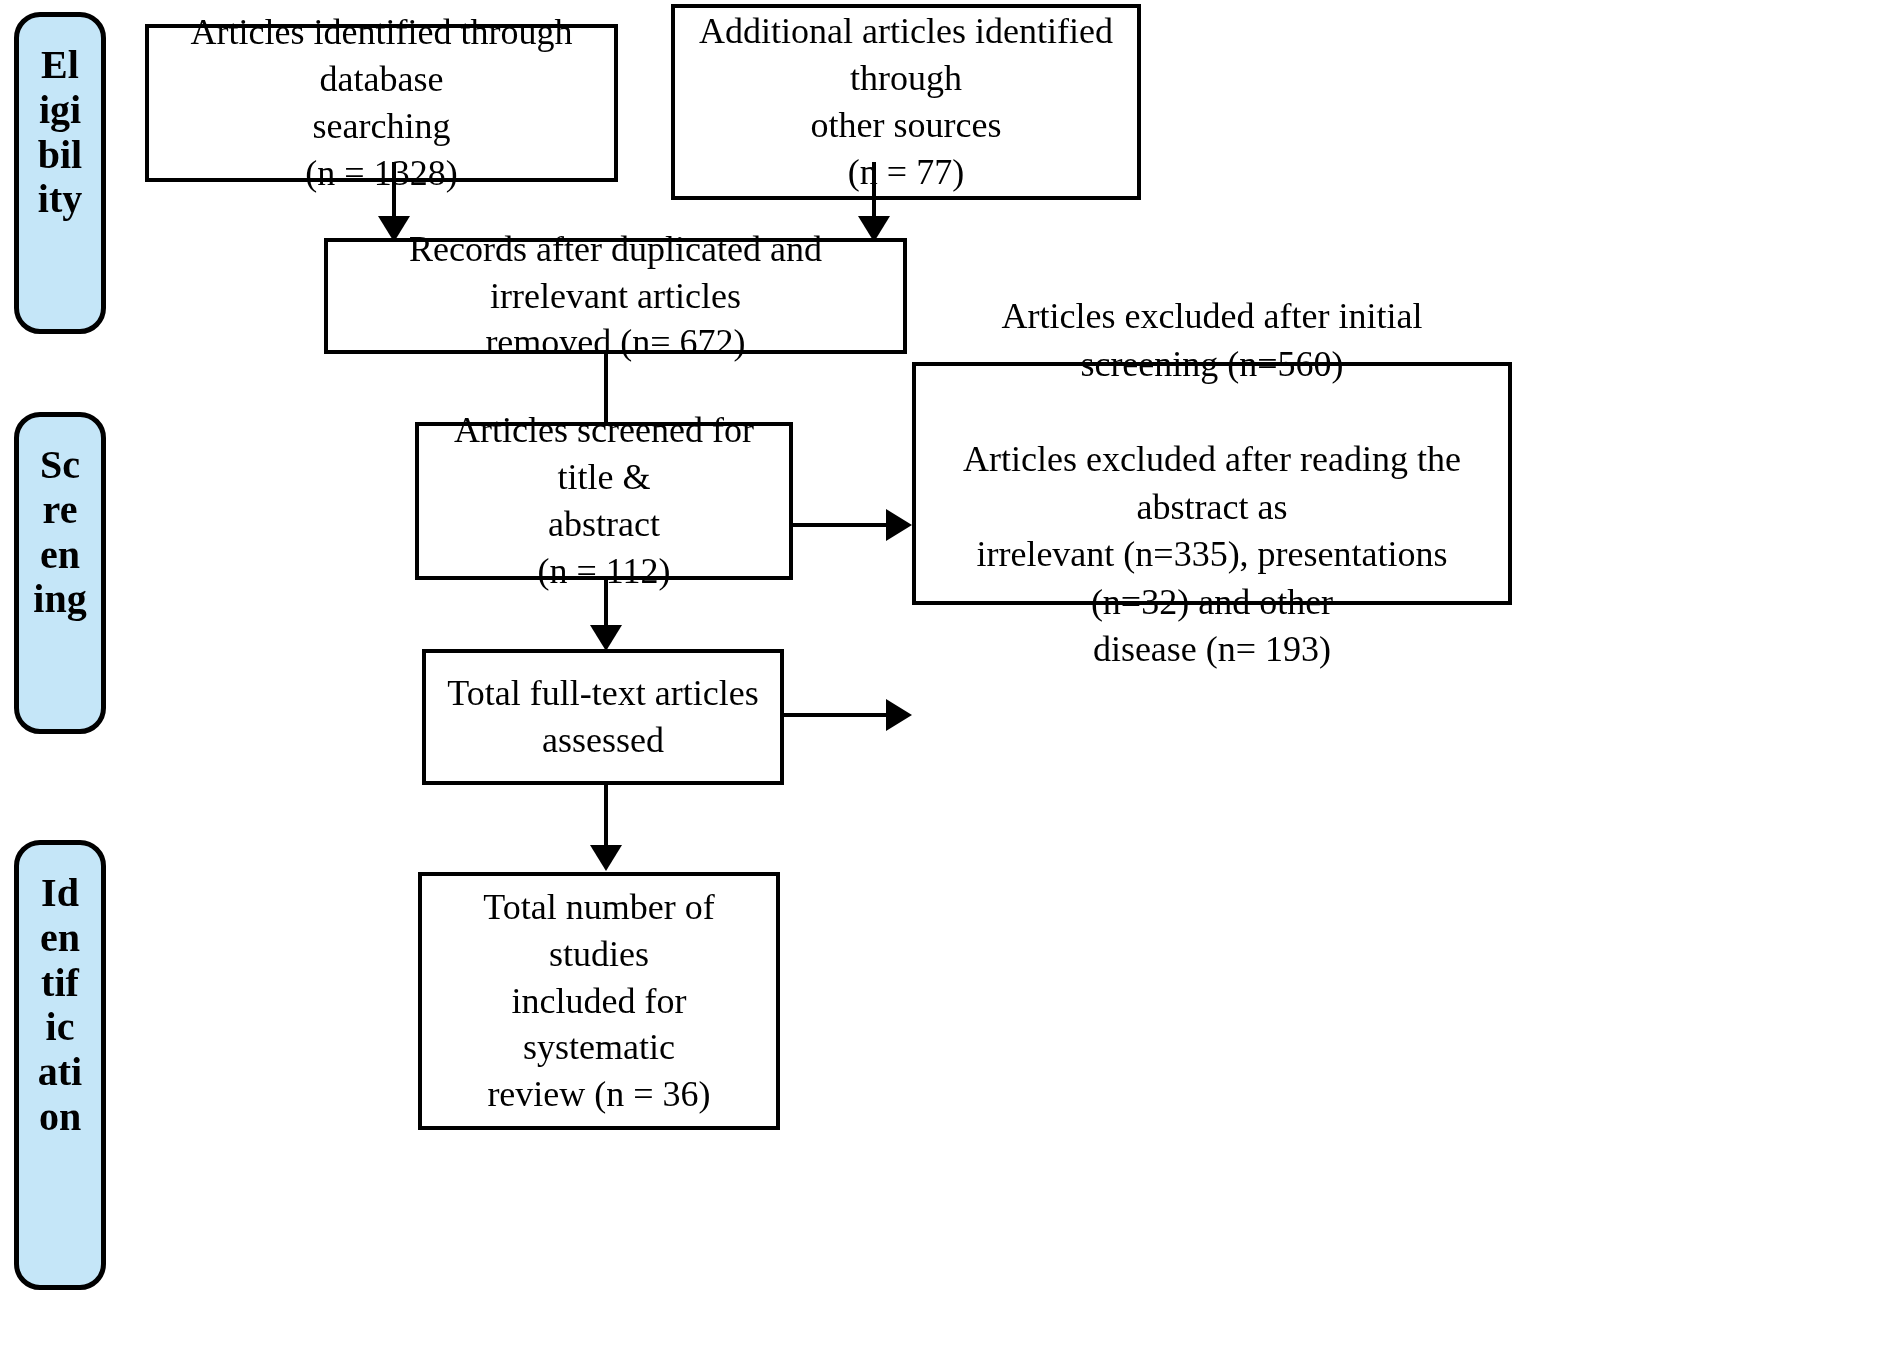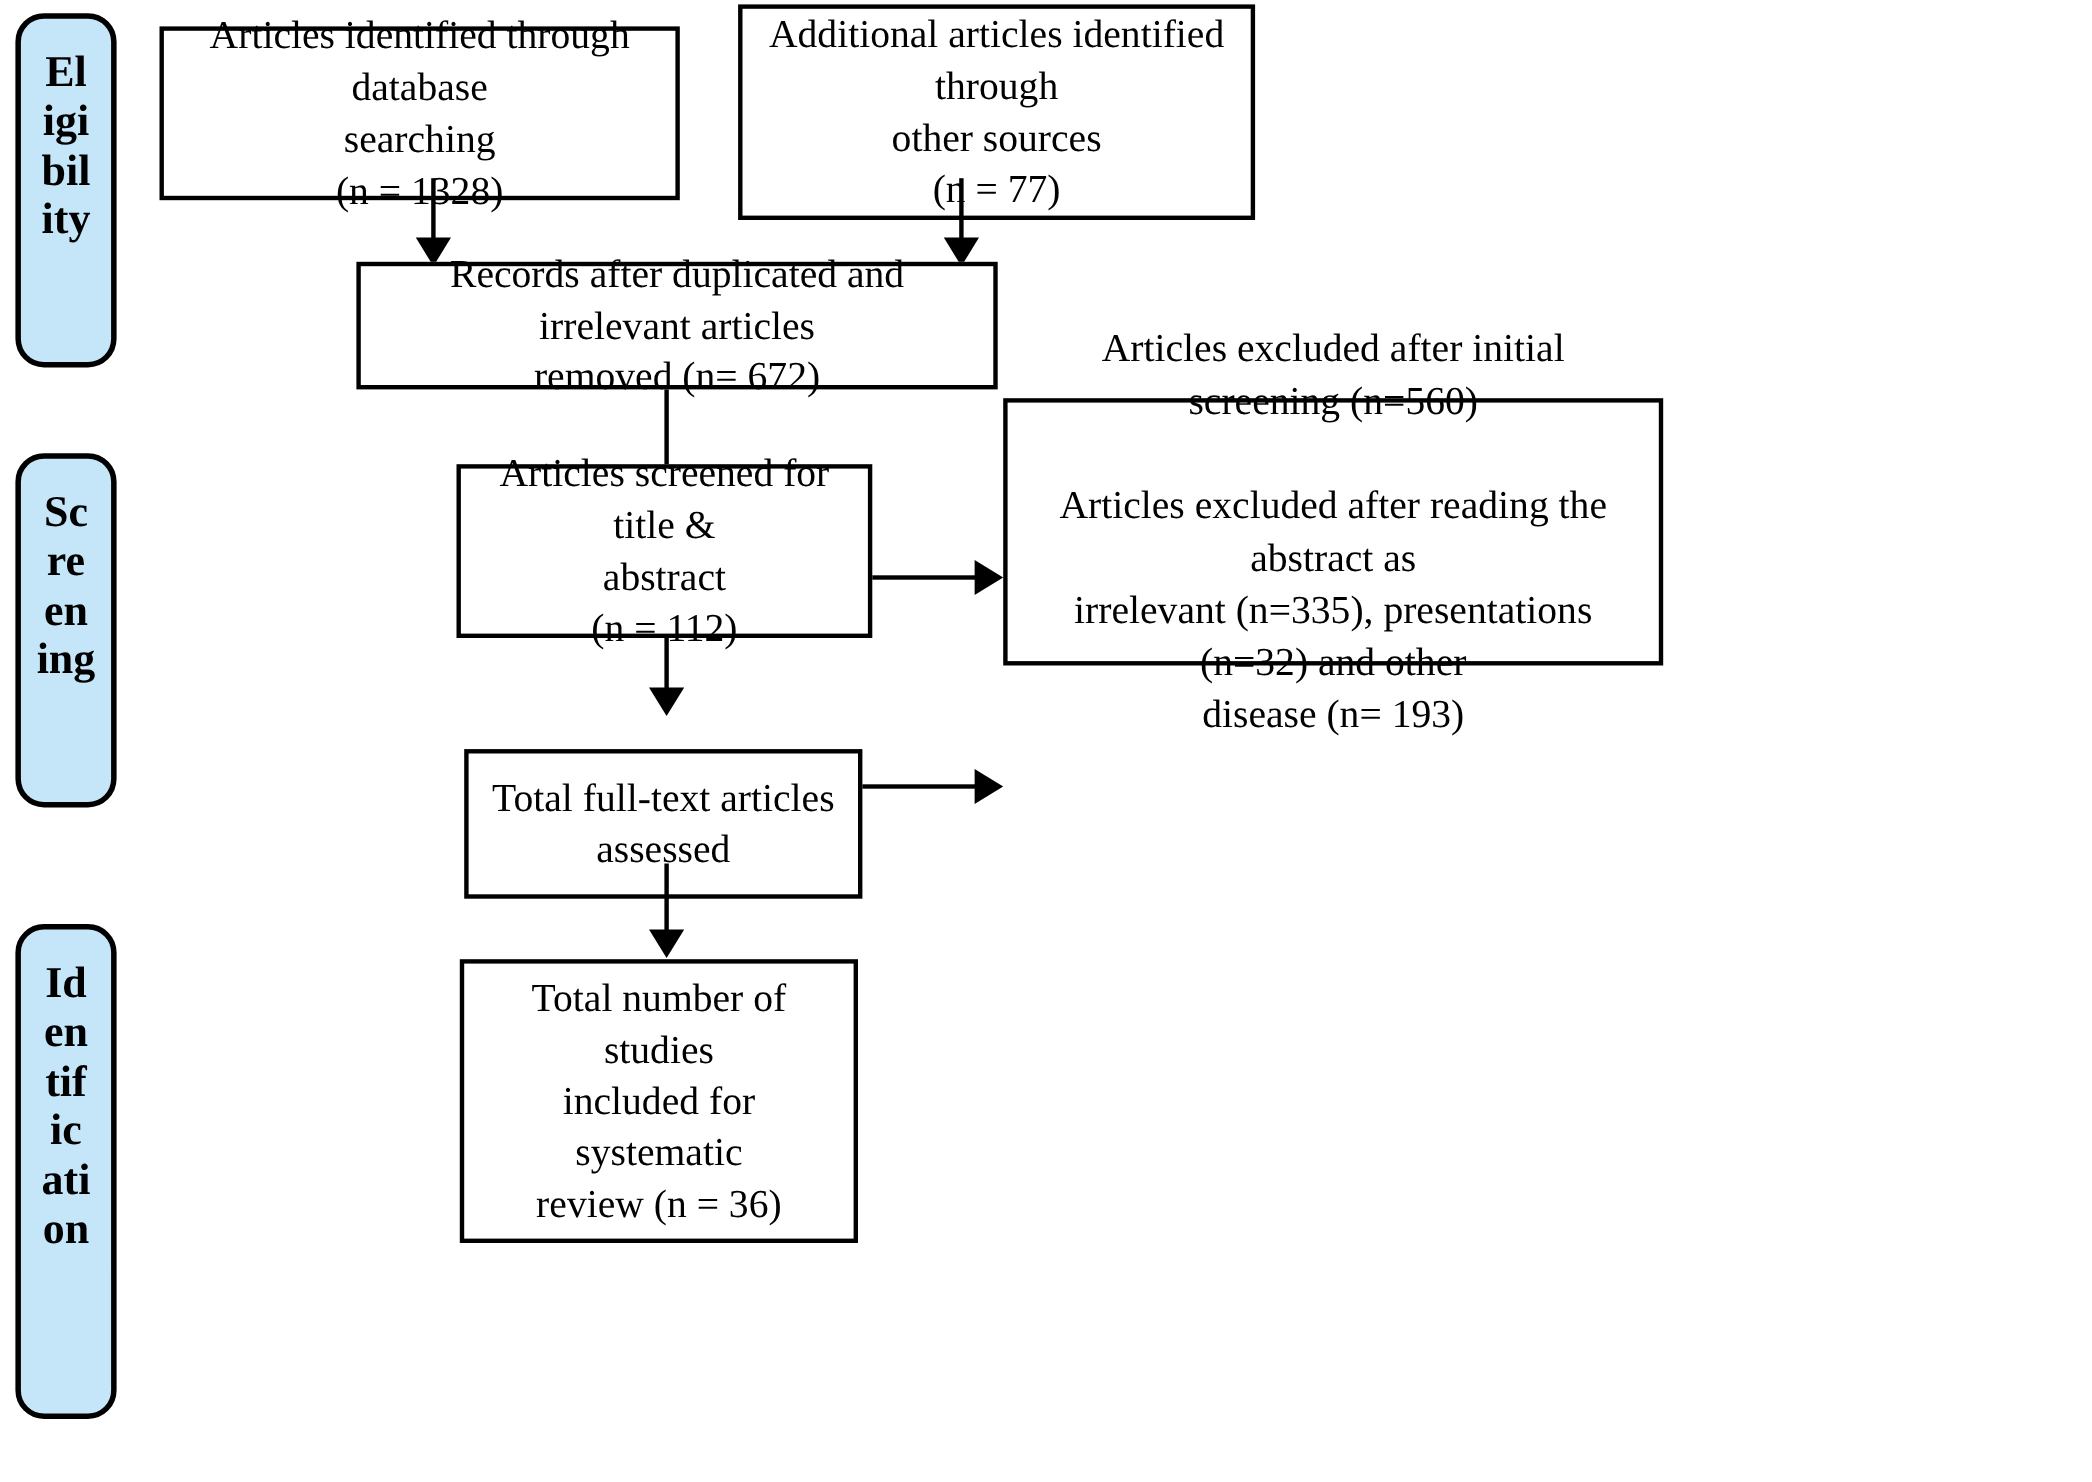--- a/index.html
+++ b/index.html
@@ -159,21 +159,21 @@
     <span class="box-text">Articles excluded after initial screening (n=560)
 
 Articles excluded after reading the abstract as
 irrelevant (n=335), presentations (n=32) and other
 disease (n= 193)</span>
   </div>
 
   <div class="vline" style="left:604px; top:580px; height:62px;"></div>
   <div class="arrow-down" style="left:590px; top:625px;"></div>
 
-  <div class="box" style="left:422px; top:649px; width:362px; height:136px;margin-top:32px;">
+  <div class="box" style="left:422px; top:649px; width:362px; height:136px;">
     <span class="box-text">Total full-text articles
 assessed</span>
   </div>
 
   <div class="hline" style="left:784px; top:713px; width:107px;"></div>
   <div class="arrow-right" style="left:886px; top:699px;"></div>
 
 
   <div class="vline" style="left:604px; top:785px; height:78px;"></div>
   <div class="arrow-down" style="left:590px; top:845px;"></div>

